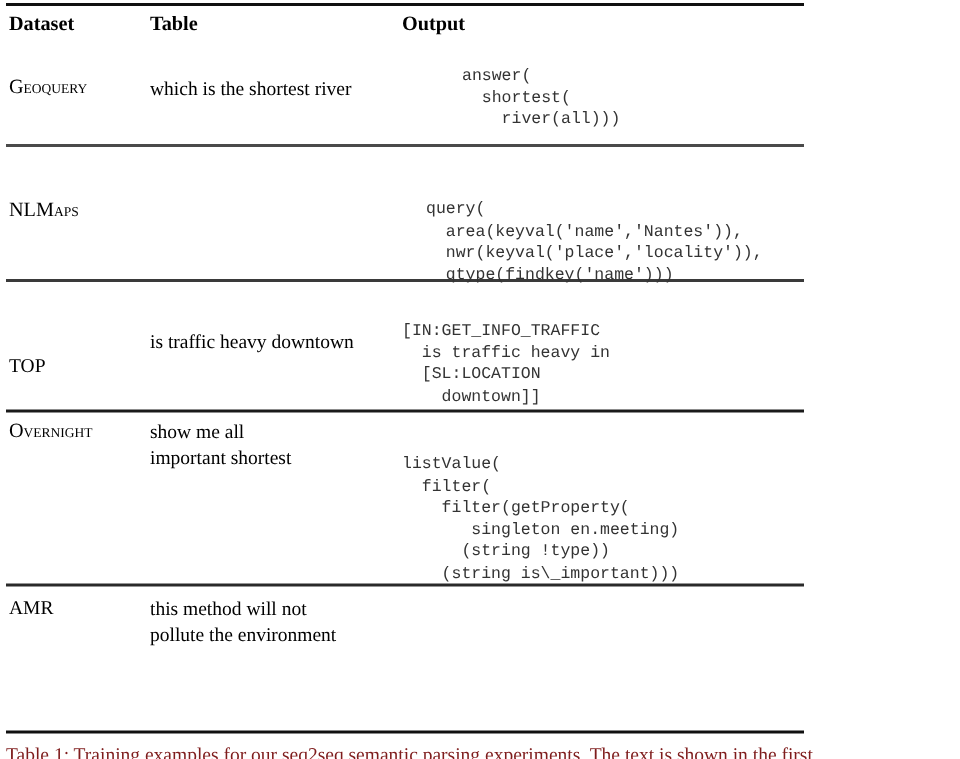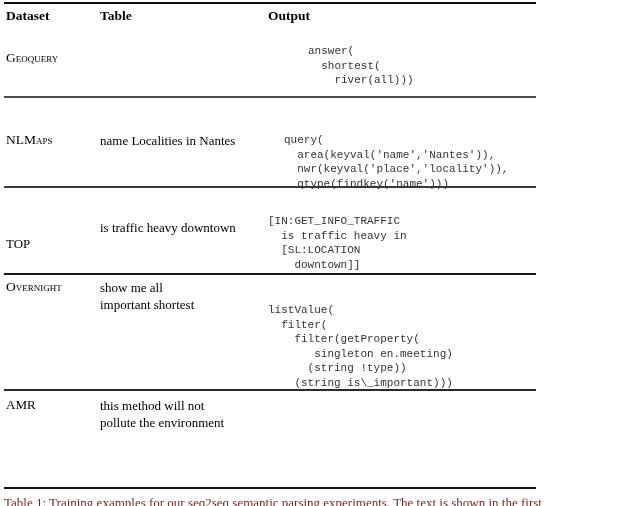--- a/index.html
+++ b/index.html
@@ -114,26 +114,26 @@
   <div class="rule rule-sep2"></div>
   <div class="rule rule-sep3"></div>
   <div class="rule rule-sep4"></div>
   <div class="rule rule-bottom"></div>
 
   <div class="col-dataset hdr">Dataset</div>
   <div class="col-input hdr">Table</div>
   <div class="col-output hdr">Output</div>
 
   <div class="col-dataset dsname smallcaps r1-ds">Geoquery</div>
+  <div class="col-input inputtext r1-in">which is the shortest river</div>
   <div class="col-output code r1-out">answer(
   shortest(
     river(all)))</div>
 
   <div class="col-dataset dsname smallcaps r2-ds">NLMaps</div>
-  <div class="col-input inputtext r2-in">name Localities in Nantes</div>
   <div class="col-output code r2-out">query(
   area(keyval('name','Nantes')),
   nwr(keyval('place','locality')),
   qtype(findkey('name')))</div>
 
   <div class="col-dataset dsname r3-ds">TOP</div>
   <div class="col-input inputtext r3-in">is traffic heavy downtown</div>
   <div class="col-output code r3-out">[IN:GET_INFO_TRAFFIC
   is traffic heavy in
   [SL:LOCATION

